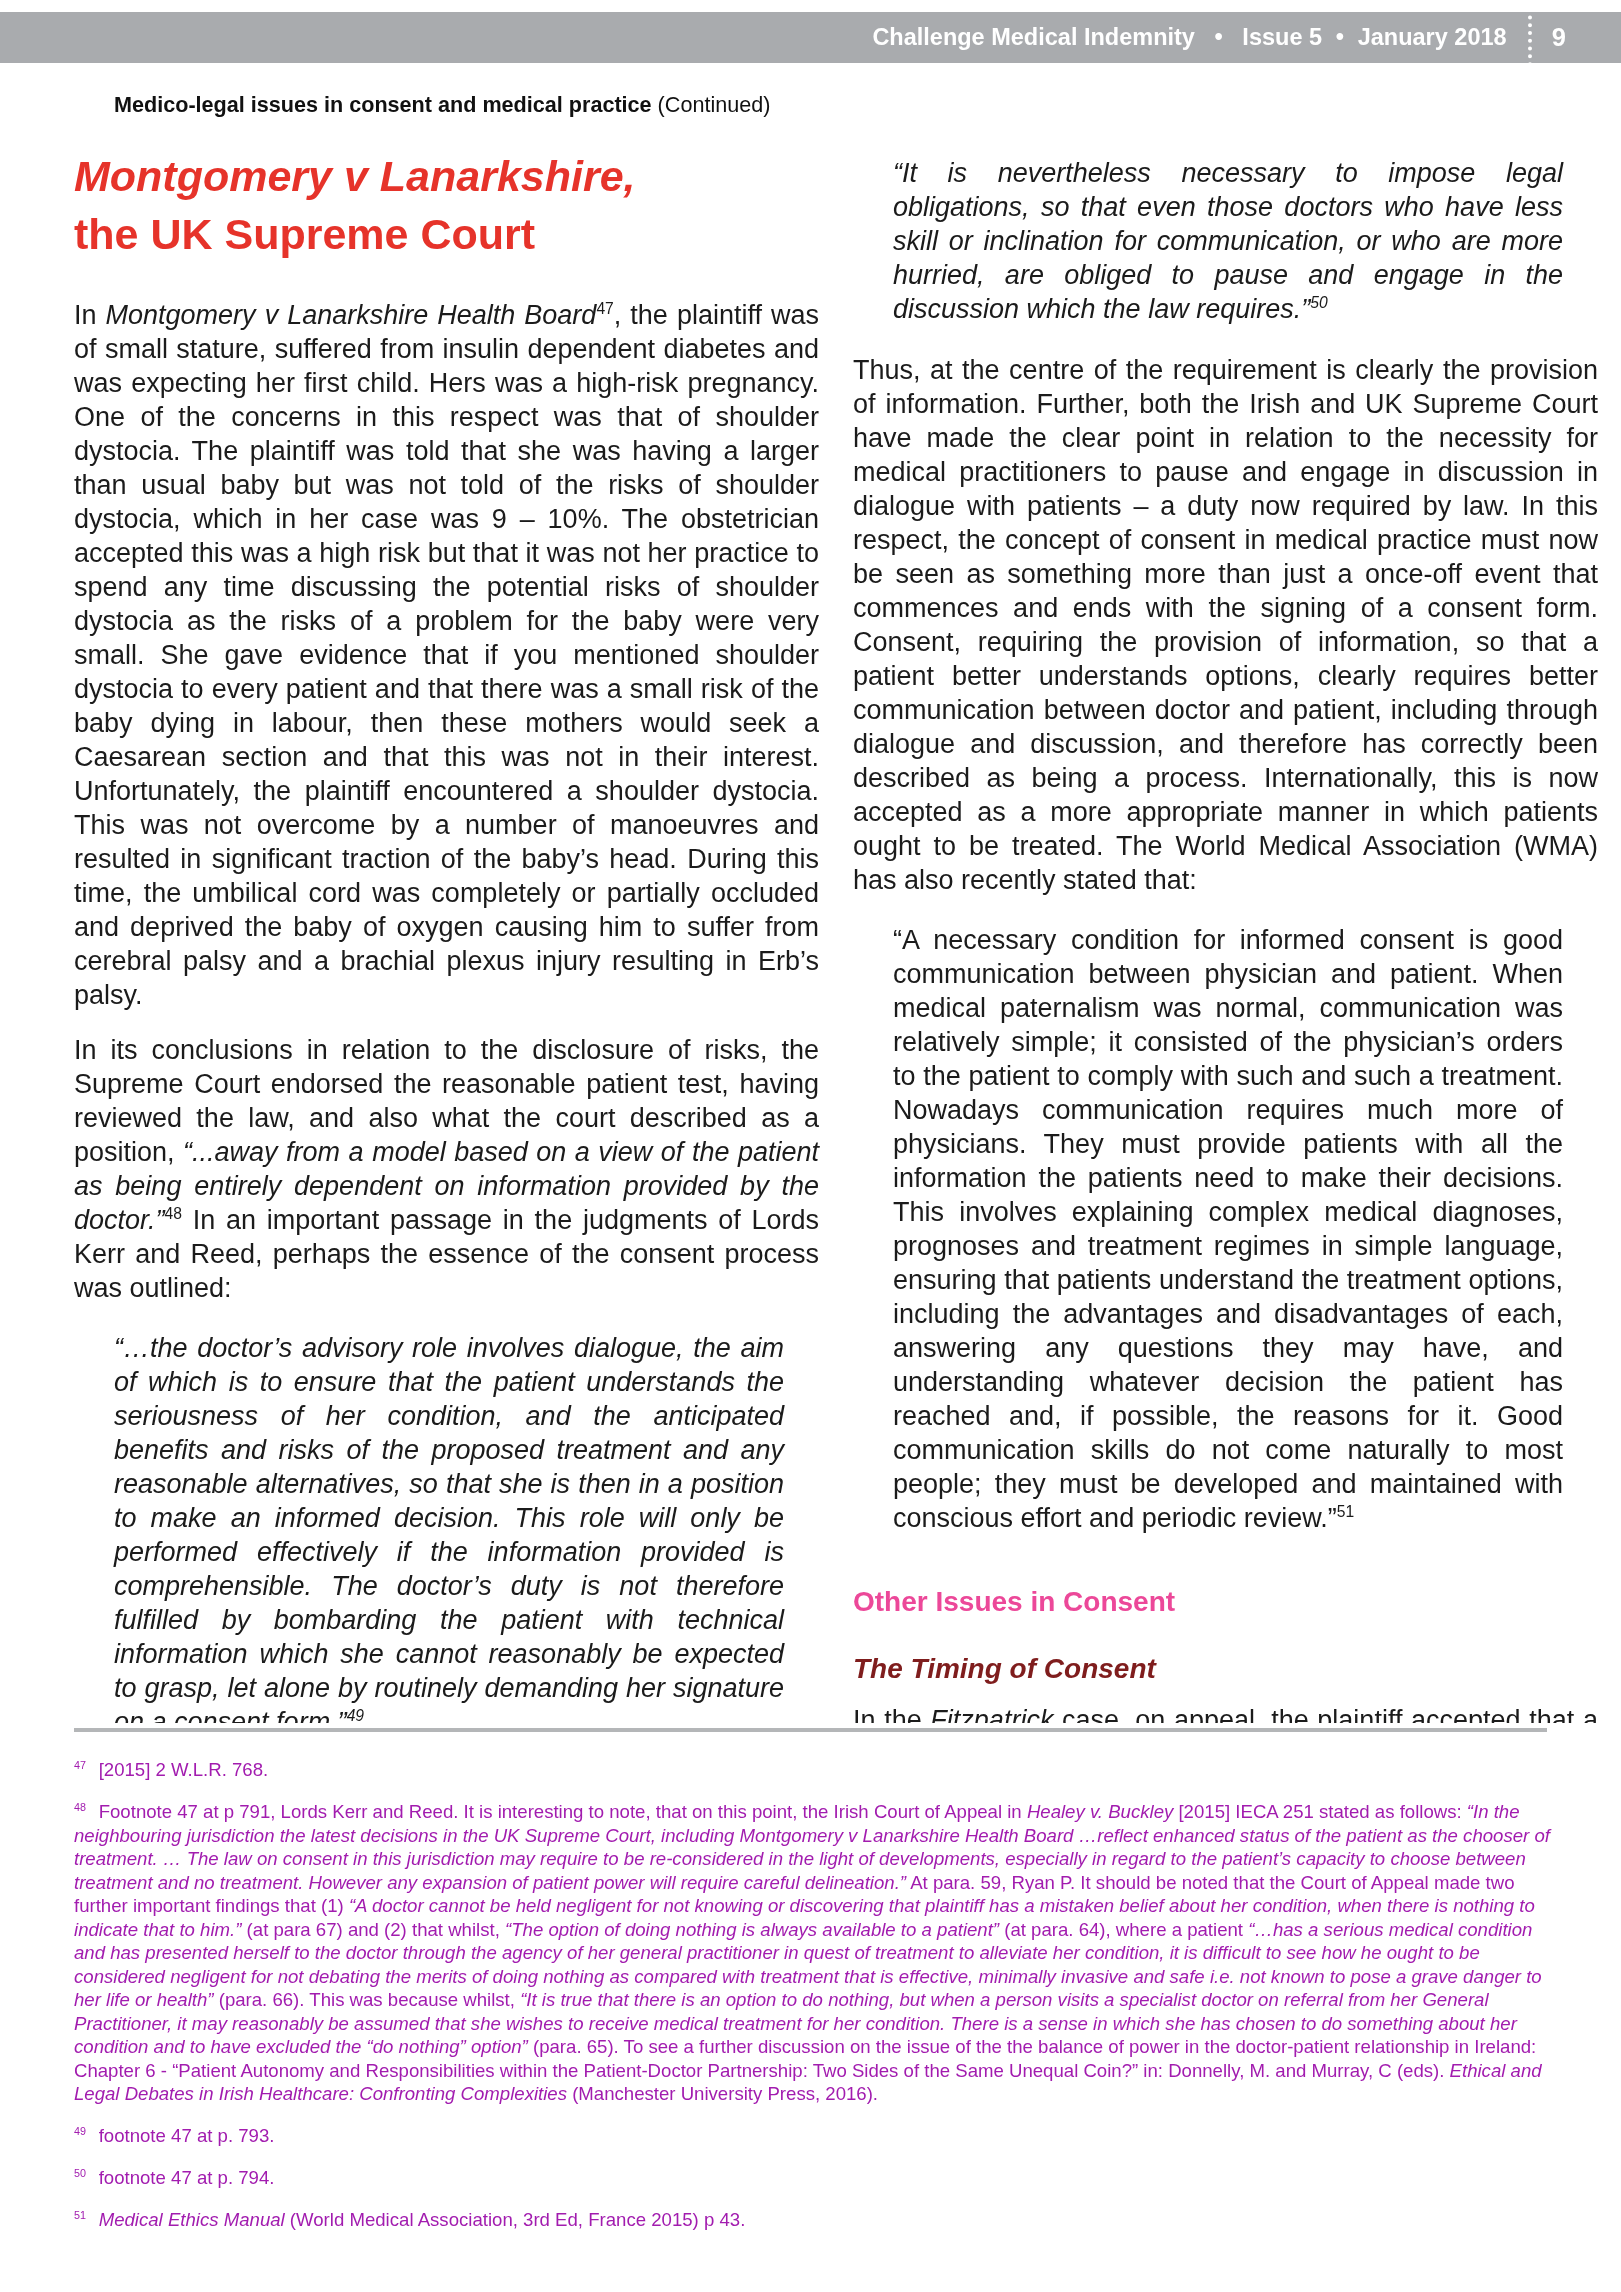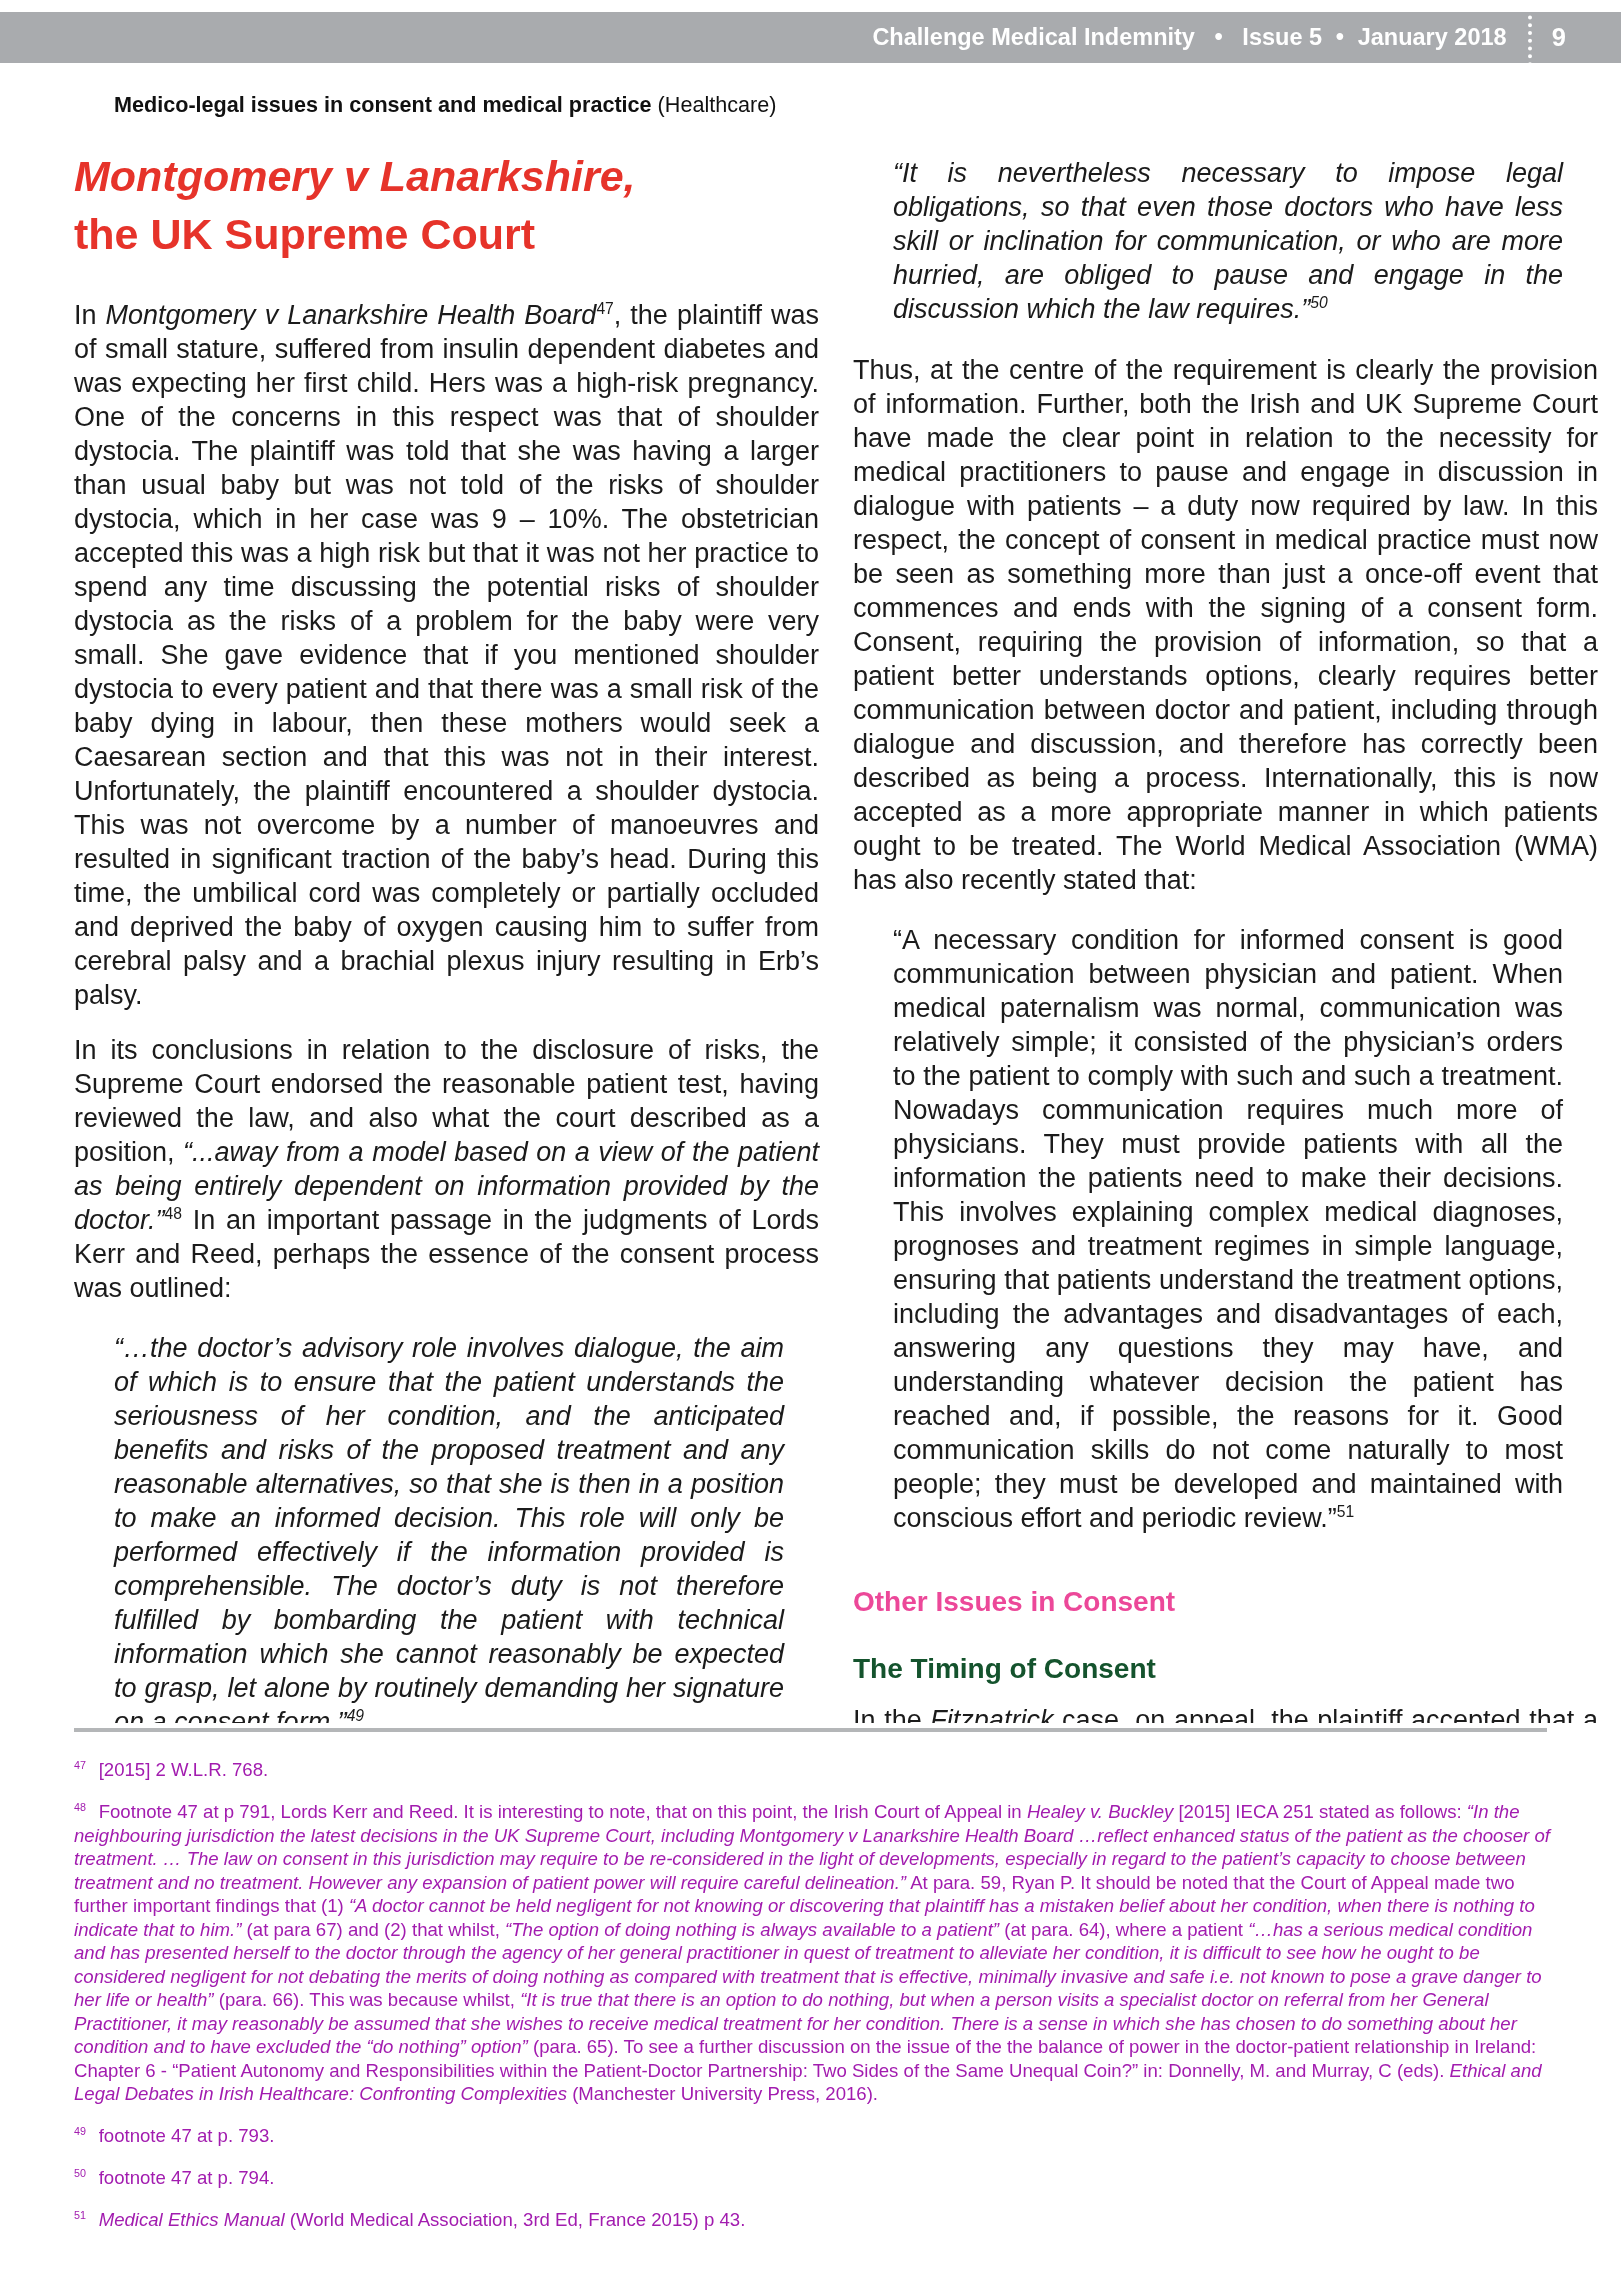--- a/index.html
+++ b/index.html
@@ -33,21 +33,21 @@
   .col{width:745px;flex:0 0 745px;}
   h1.case-heading{
     color:#e6332a;font-size:43px;line-height:58px;margin:0 0 35px 0;font-weight:bold;
   }
   h1.case-heading .line1{font-style:italic;display:block;}
   h1.case-heading .line2{display:block;}
   h2.section-heading{
     color:#ec4899;font-size:28px;line-height:43px;margin:45px 0 0 0;font-weight:bold;
   }
   h3.sub-heading{
-    color:#14532d;font-size:28px;line-height:33px;margin:29px 0 17.6px 0;font-weight:bold;
+    color:#7f1d1d;font-size:28px;line-height:33px;margin:29px 0 17.6px 0;font-weight:bold;font-style:italic;
   }
   p.body{
     font-size:27px;line-height:34px;margin:0 0 20.6px 0;text-align:justify;
   }
   p.body i{font-style:italic;}
   blockquote.pull{
     font-size:27px;line-height:34px;text-align:justify;
     margin:26.5px 35px 26.5px 40px;
   }
   blockquote.pull.italic{font-style:italic;}
@@ -73,21 +73,21 @@
     <span class="bartext">Challenge Medical Indemnity</span>
     <span class="bullet wide">•</span>
     <span class="bartext">Issue 5</span>
     <span class="bullet">•</span>
     <span class="bartext">January 2018</span>
     <span class="dotline"></span>
     <span class="pagenum">9</span>
   </div>
 
   <div class="article-title">
-    <span class="main">Medico-legal issues in consent and medical practice</span><span class="suffix"> (Healthcare)</span>
+    <span class="main">Medico-legal issues in consent and medical practice</span><span class="suffix"> (Continued)</span>
   </div>
 
   <div class="columns">
 
     <div class="col">
       <h1 class="case-heading">
         <span class="line1">Montgomery v Lanarkshire,</span>
         <span class="line2">the UK Supreme Court</span>
       </h1>
       <p class="body"><span>In </span><i>Montgomery v Lanarkshire Health Board</i><sup>47</sup><span>, the plaintiff was of small stature, suffered from insulin dependent diabetes and was expecting her first child. Hers was a high-risk pregnancy. One of the concerns in this respect was that of shoulder dystocia. The plaintiff was told that she was having a larger than usual baby but was not told of the risks of shoulder dystocia, which in her case was 9 – 10%. The obstetrician accepted this was a high risk but that it was not her practice to spend any time discussing the potential risks of shoulder dystocia as the risks of a problem for the baby were very small. She gave evidence that if you mentioned shoulder dystocia to every patient and that there was a small risk of the baby dying in labour, then these mothers would seek a Caesarean section and that this was not in their interest. Unfortunately, the plaintiff encountered a shoulder dystocia. This was not overcome by a number of manoeuvres and resulted in significant traction of the baby’s head. During this time, the umbilical cord was completely or partially occluded and deprived the baby of oxygen causing him to suffer from cerebral palsy and a brachial plexus injury resulting in Erb’s palsy.</span></p>

